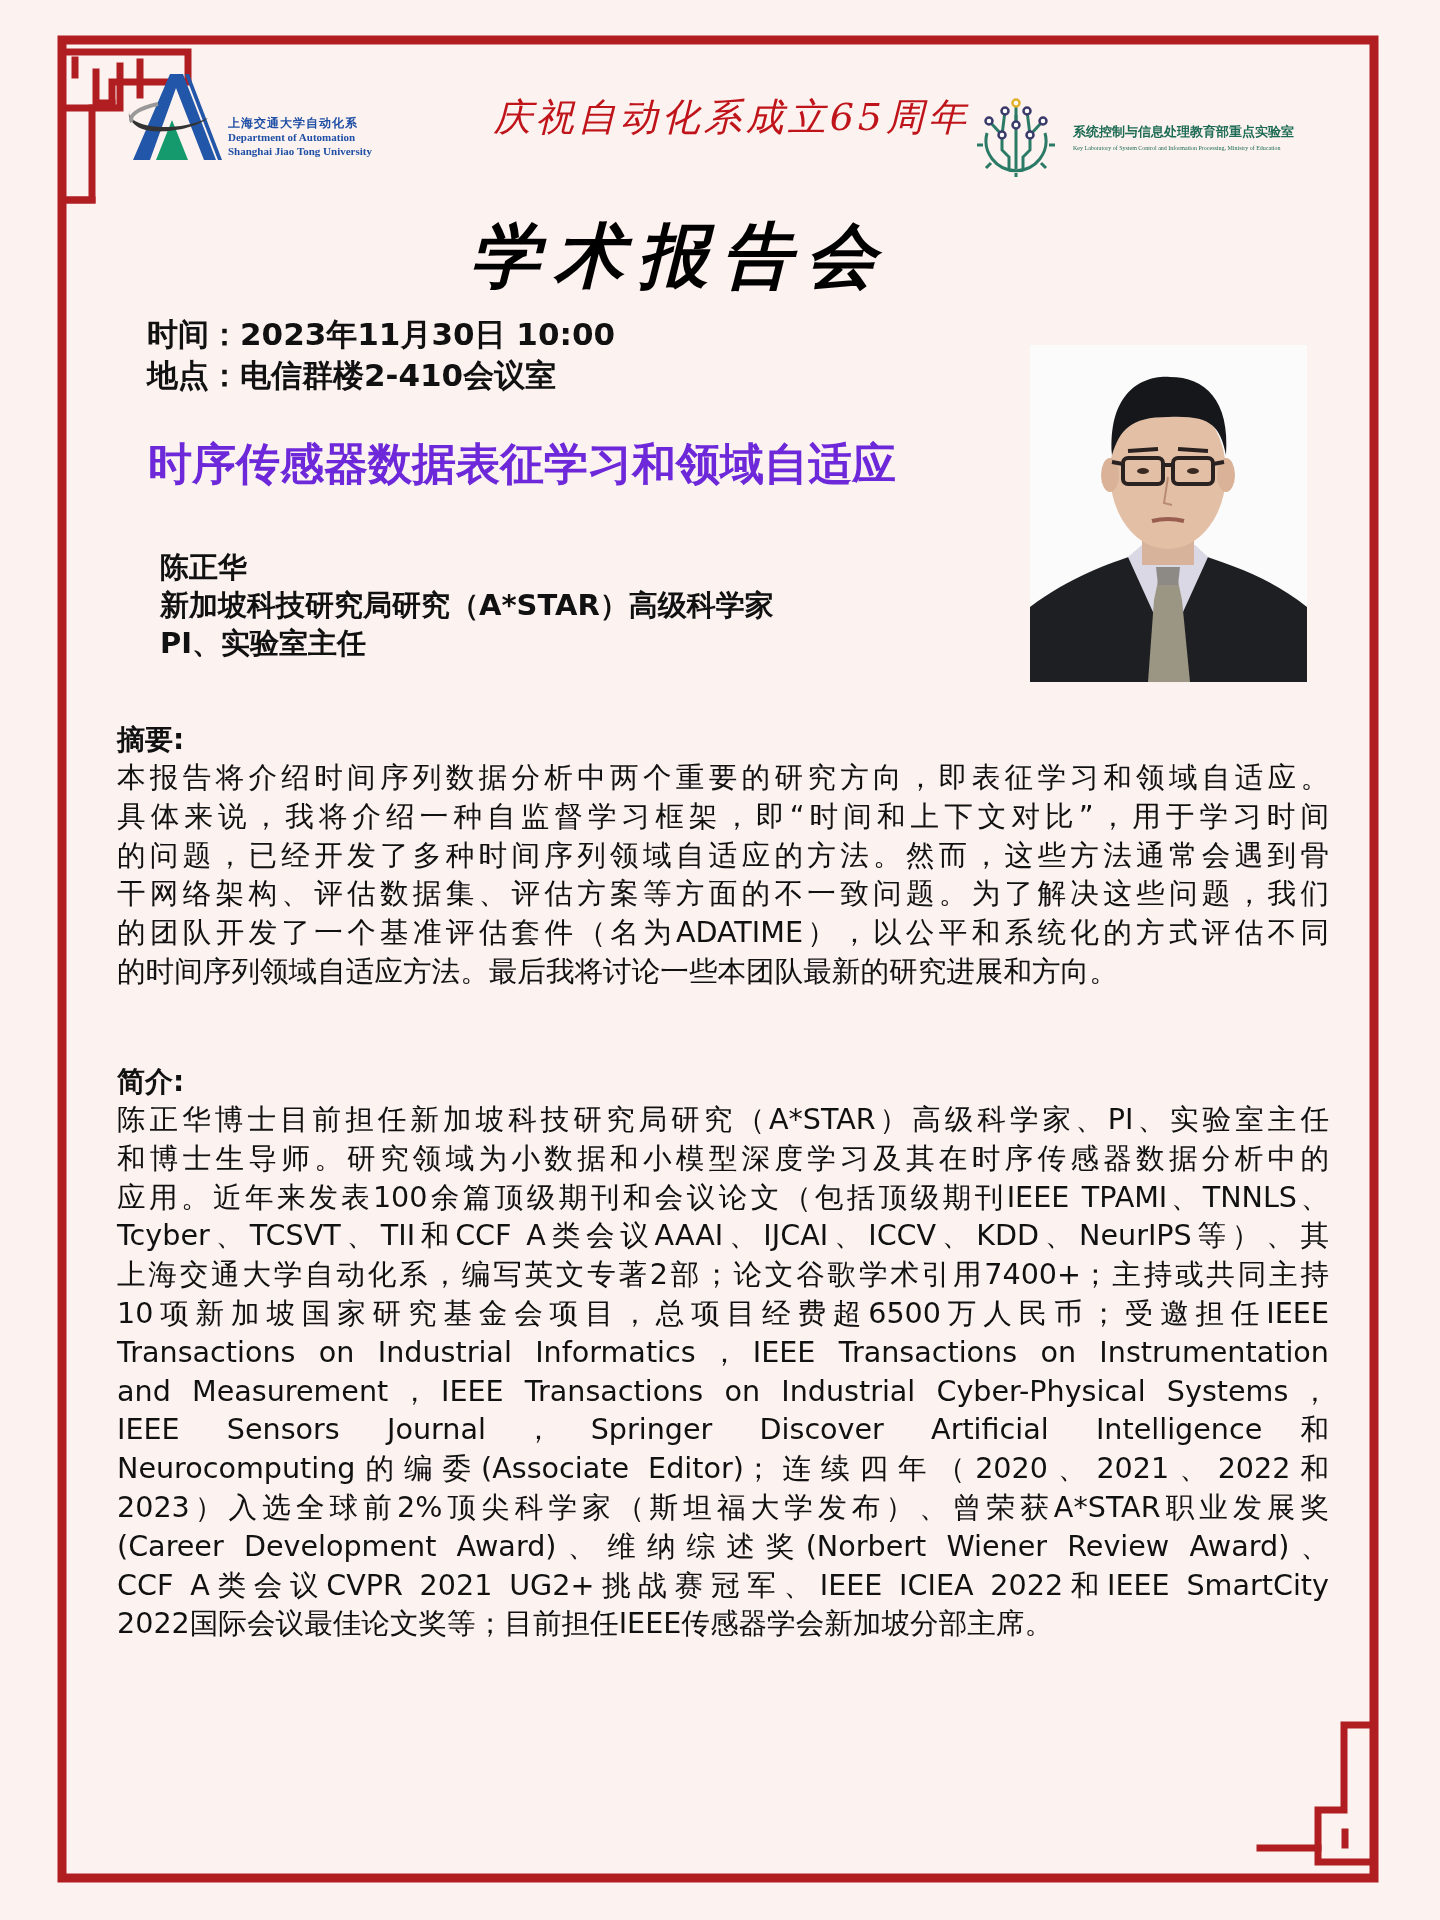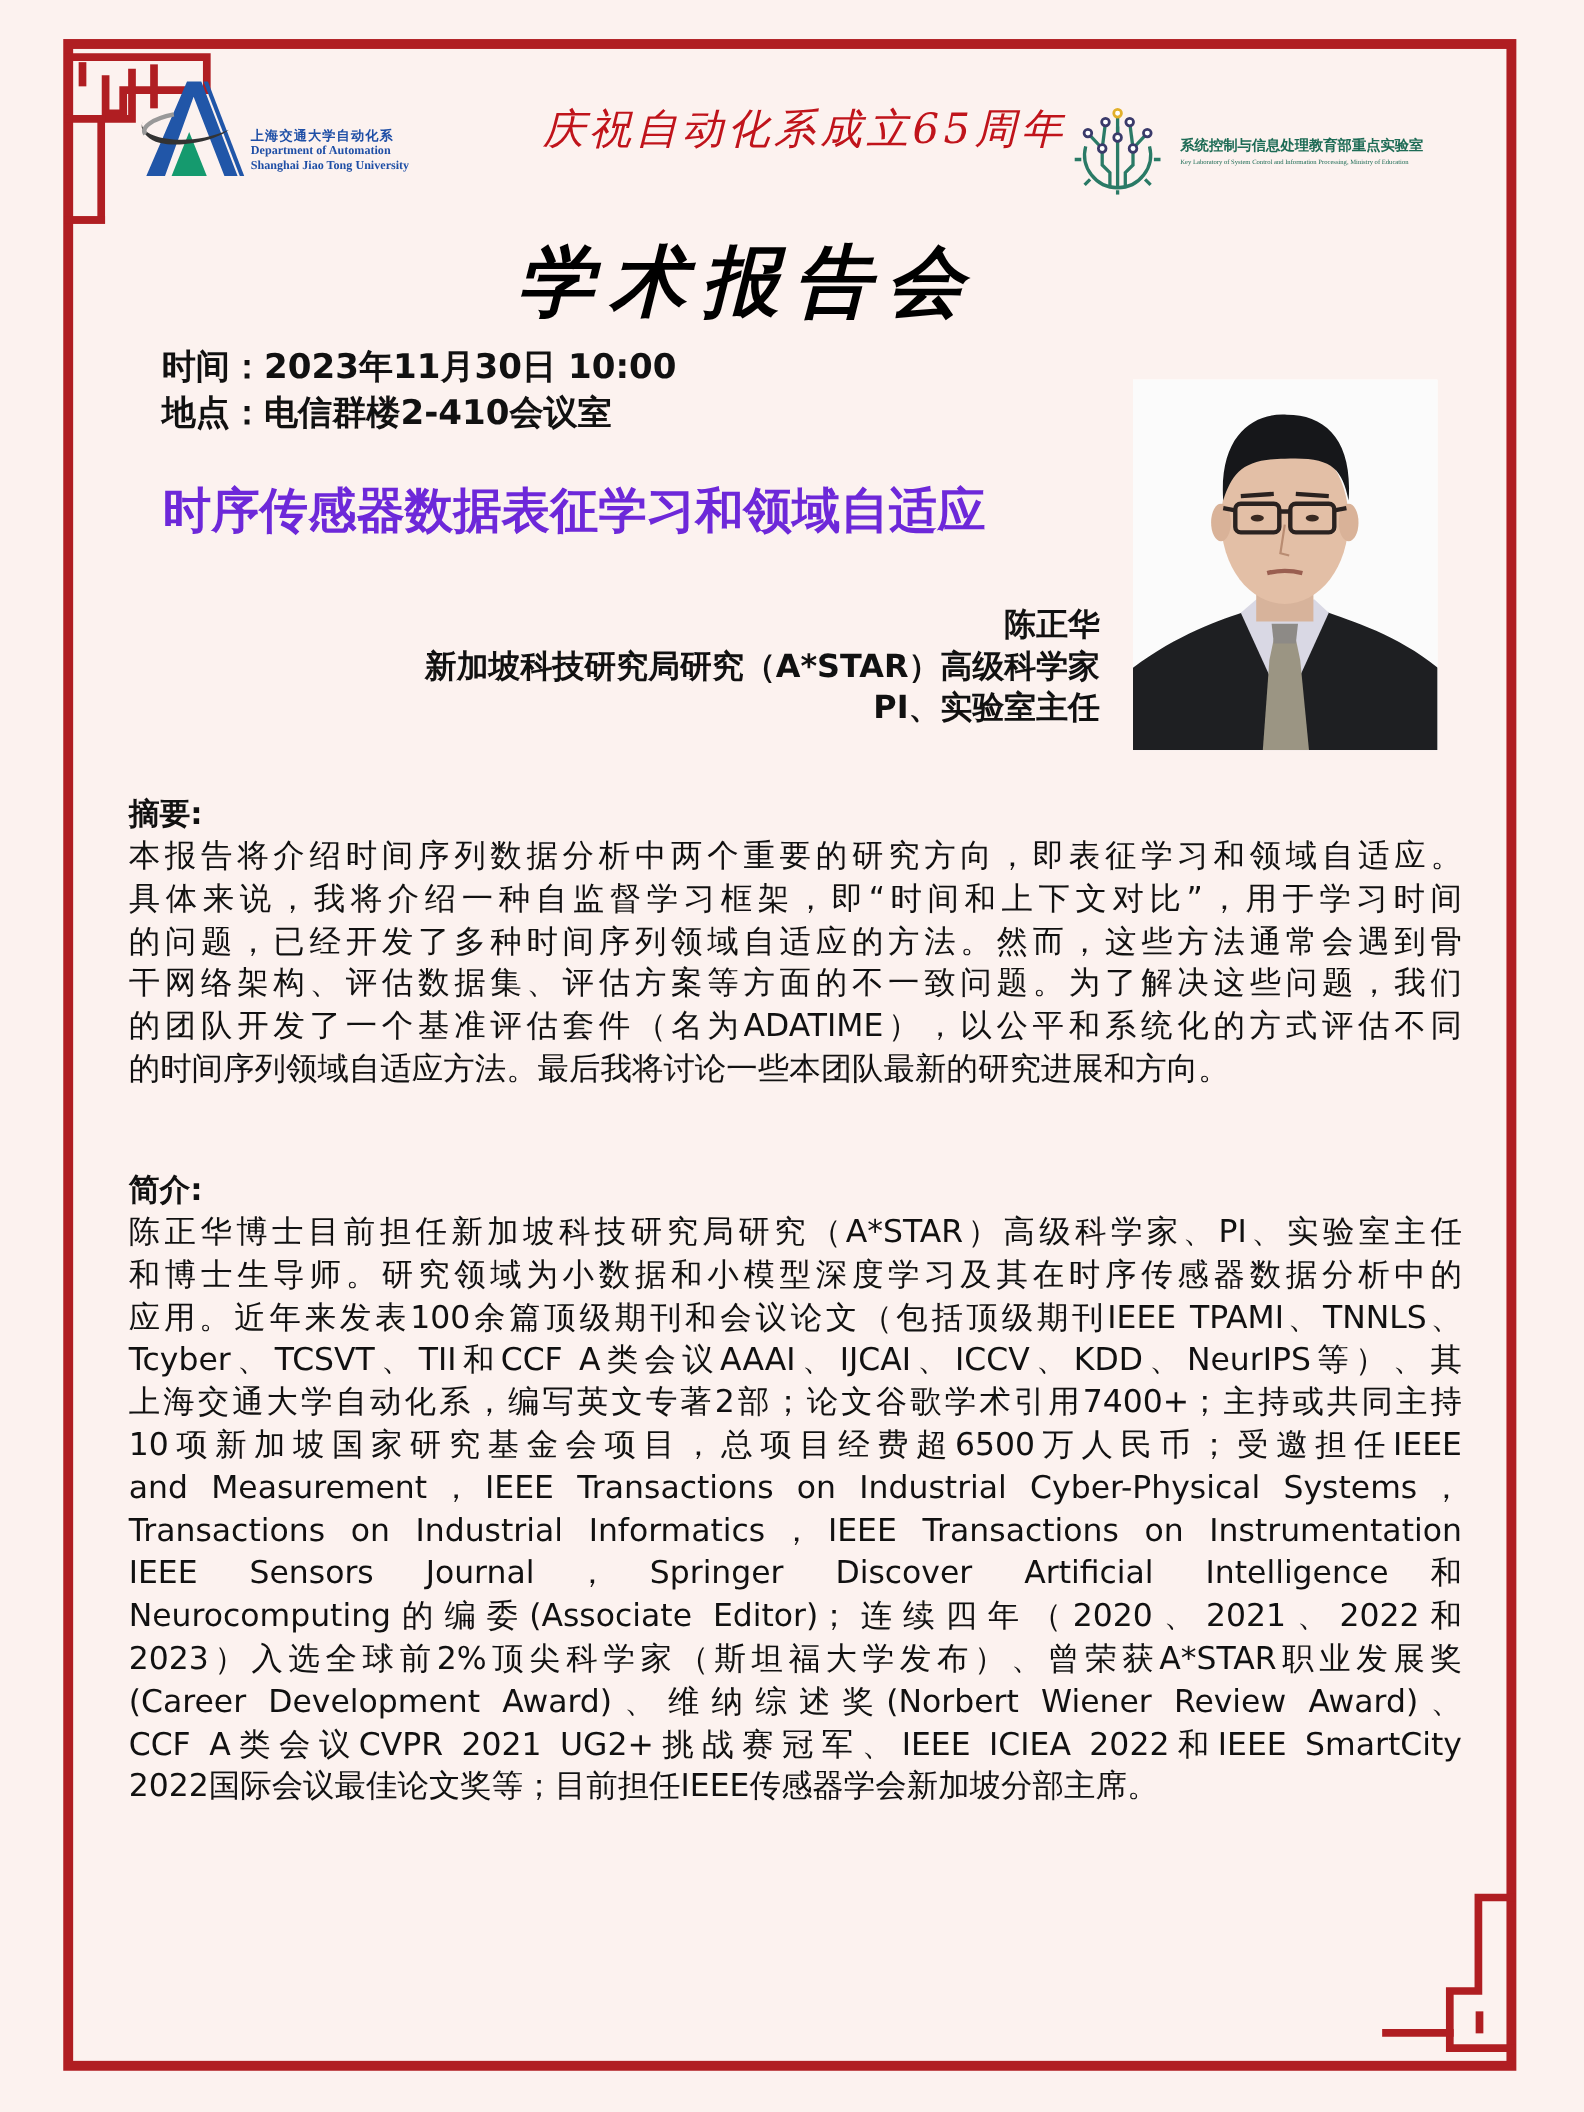--- a/index.html
+++ b/index.html
@@ -28,21 +28,21 @@
   .logo-right .en { position: absolute; left: 98px; top: 50px; color: #1d6b55; font-size: 6px; font-family: "Liberation Serif", serif; white-space: nowrap; }
 
   .main-title { position: absolute; left: 400px; top: 210px; width: 560px; text-align: center;
     font-family: "DejaVu Serif", "Liberation Serif", serif; font-weight: bold; font-style: italic;
     font-size: 70px; letter-spacing: 14px; color: #000; white-space: nowrap; }
 
   .meta { position: absolute; left: 147px; top: 314px; font-weight: bold; font-size: 31px; line-height: 41px; color: #111; white-space: nowrap; }
 
   .talk-title { position: absolute; left: 148px; top: 435px; font-weight: bold; font-size: 44px; color: #6d28d9; white-space: nowrap; letter-spacing: 0px; }
 
-  .speaker { position: absolute; left: 160px; top: 548px; width: 840px; text-align: right; font-weight: bold; font-size: 29px; line-height: 38px; color: #111; }
+  .speaker { position: absolute; left: 160px; top: 548px; width: 840px; text-align: left; font-weight: bold; font-size: 29px; line-height: 38px; color: #111; }
 
   .photo { position: absolute; left: 1030px; top: 345px; width: 277px; height: 337px; background: #fdfdfd; overflow: hidden; }
 
   .section { position: absolute; left: 117px; width: 1212px; }
   .section .heading { font-weight: bold; font-size: 28px; line-height: 36px; }
   .section .body { font-size: 28.6px; line-height: 38.8px; text-align: justify; color: #111; }
   .abstract { top: 722px; }
   .bio { top: 1064px; }
   .line { display: block; white-space: nowrap; }
   .jline { display: block; text-align: justify; text-align-last: justify; white-space: normal; }
@@ -185,22 +185,22 @@
 
 <div class="section bio">
   <div class="heading">简介:</div>
   <div class="body">
     <span class="jline">陈正华博士目前担任新加坡科技研究局研究（A*STAR）高级科学家、PI、实验室主任</span>
     <span class="jline">和博士生导师。研究领域为小数据和小模型深度学习及其在时序传感器数据分析中的</span>
     <span class="jline">应用。近年来发表100余篇顶级期刊和会议论文（包括顶级期刊IEEE TPAMI、TNNLS、</span>
     <span class="jline">Tcyber、TCSVT、TII和CCF A类会议AAAI、IJCAI、ICCV、KDD、NeurIPS等）、其</span>
     <span class="jline">上海交通大学自动化系，编写英文专著2部；论文谷歌学术引用7400+；主持或共同主持</span>
     <span class="jline">10项新加坡国家研究基金会项目，总项目经费超6500万人民币；受邀担任IEEE</span>
+    <span class="jline">Transactions on Industrial Informatics，IEEE Transactions on Instrumentation</span>
     <span class="jline">and Measurement，IEEE Transactions on Industrial Cyber-Physical Systems，</span>
-    <span class="jline">Transactions on Industrial Informatics，IEEE Transactions on Instrumentation</span>
     <span class="jline">IEEE Sensors Journal，Springer Discover Artificial Intelligence和</span>
     <span class="jline">Neurocomputing的编委(Associate Editor)；连续四年（2020、2021、2022和</span>
     <span class="jline">2023）入选全球前2%顶尖科学家（斯坦福大学发布）、曾荣获A*STAR职业发展奖</span>
     <span class="jline">(Career Development Award)、维纳综述奖(Norbert Wiener Review Award)、</span>
     <span class="jline">CCF A类会议CVPR 2021 UG2+挑战赛冠军、IEEE ICIEA 2022和IEEE SmartCity</span>
     <span class="line">2022国际会议最佳论文奖等；目前担任IEEE传感器学会新加坡分部主席。</span>
   </div>
 </div>
 
 </body></html>

